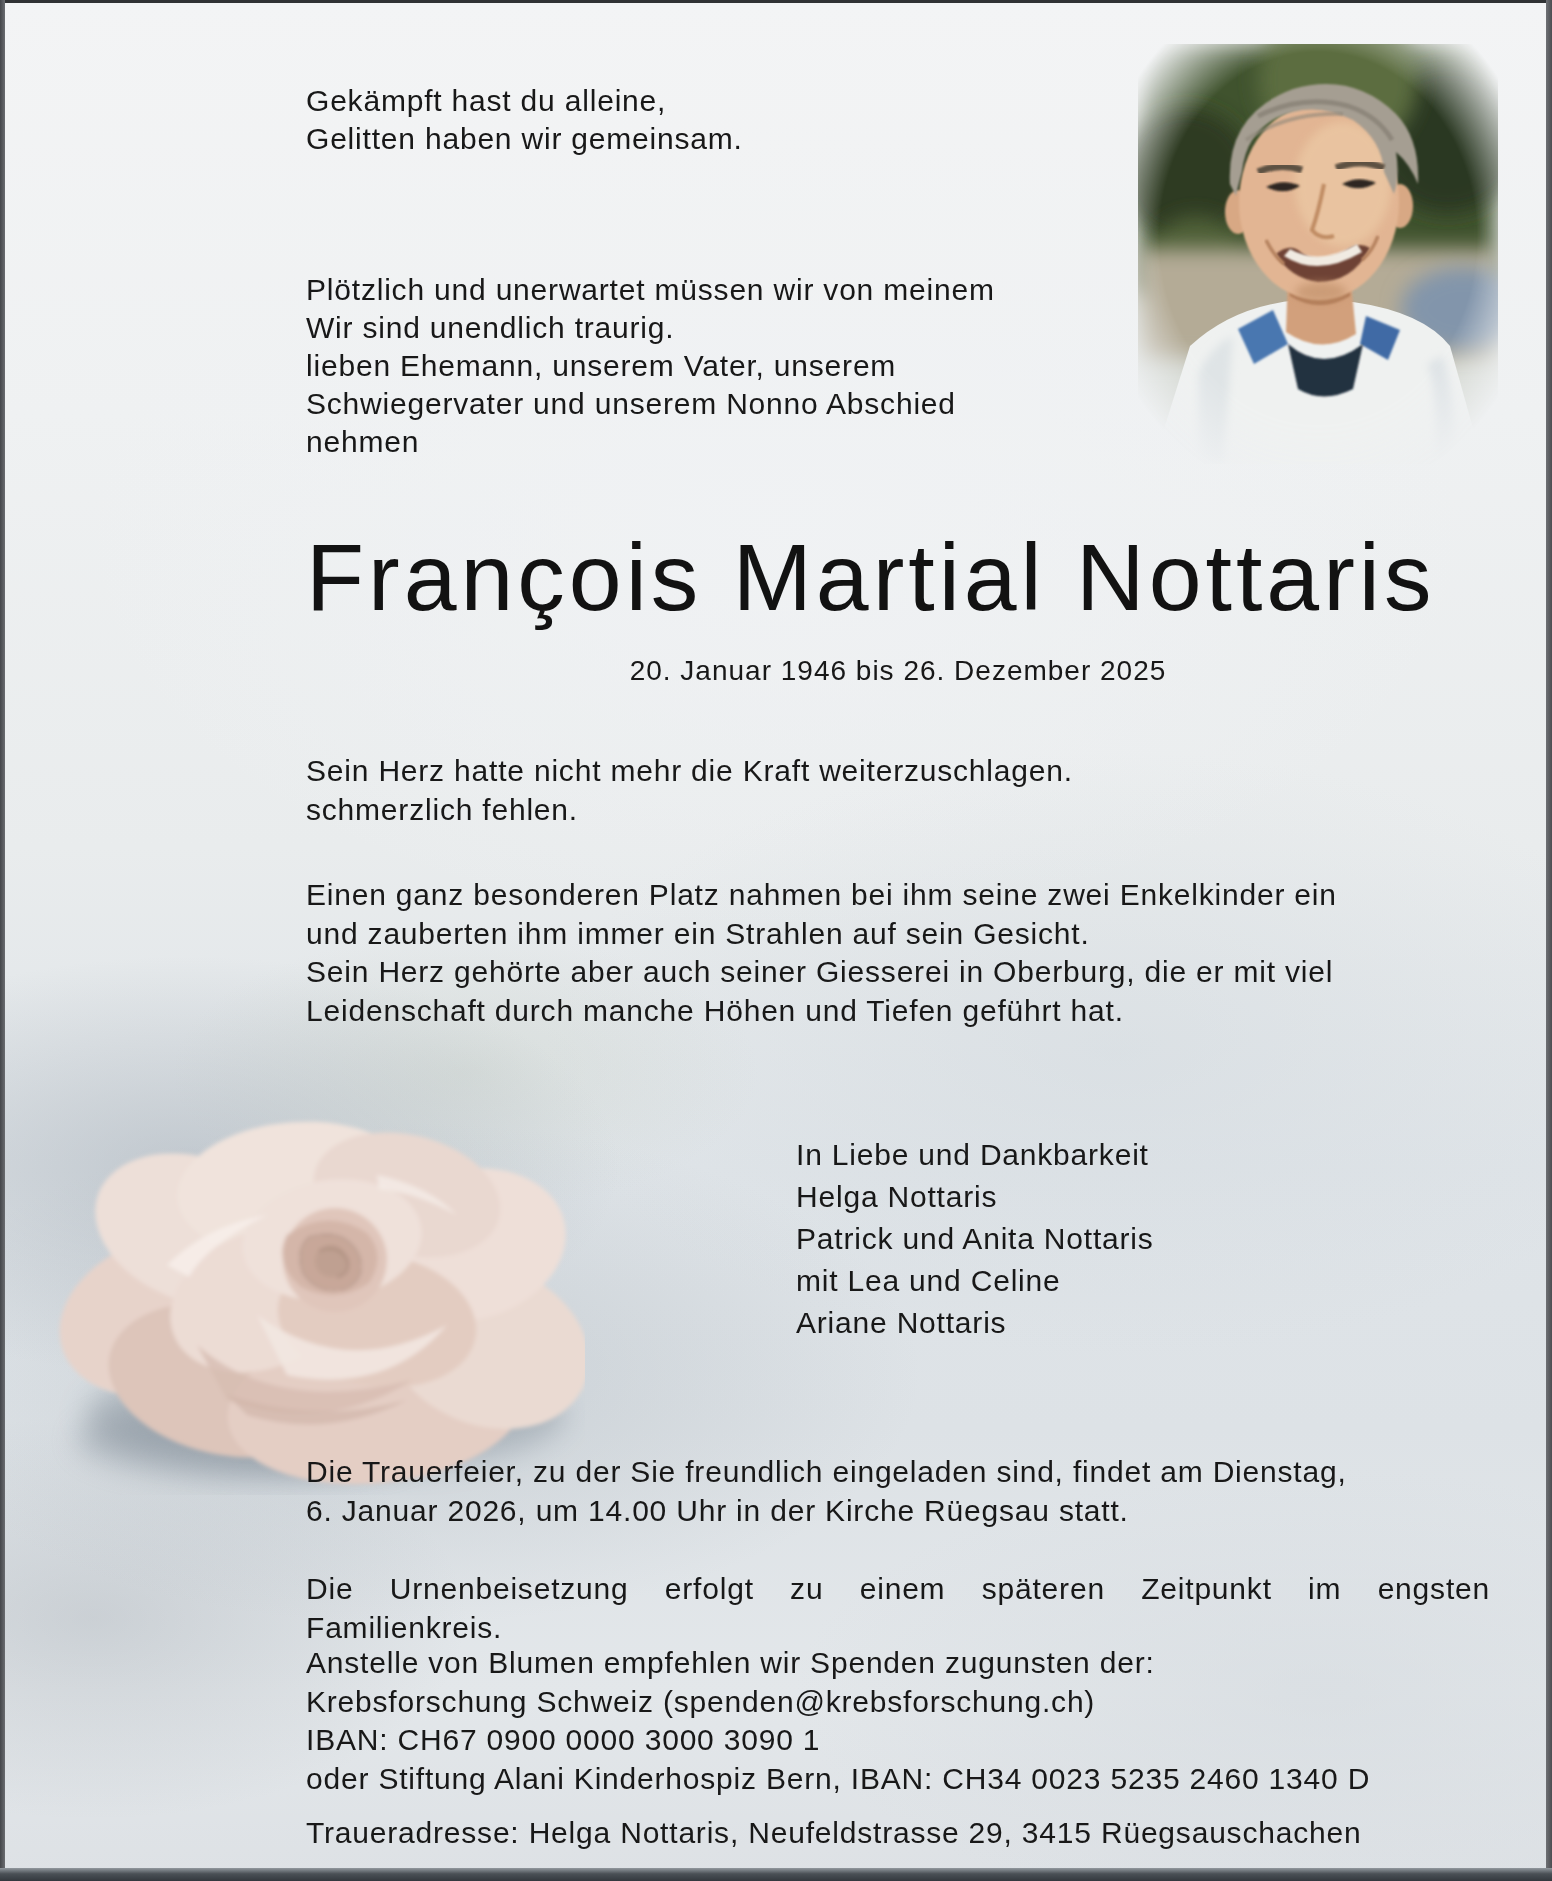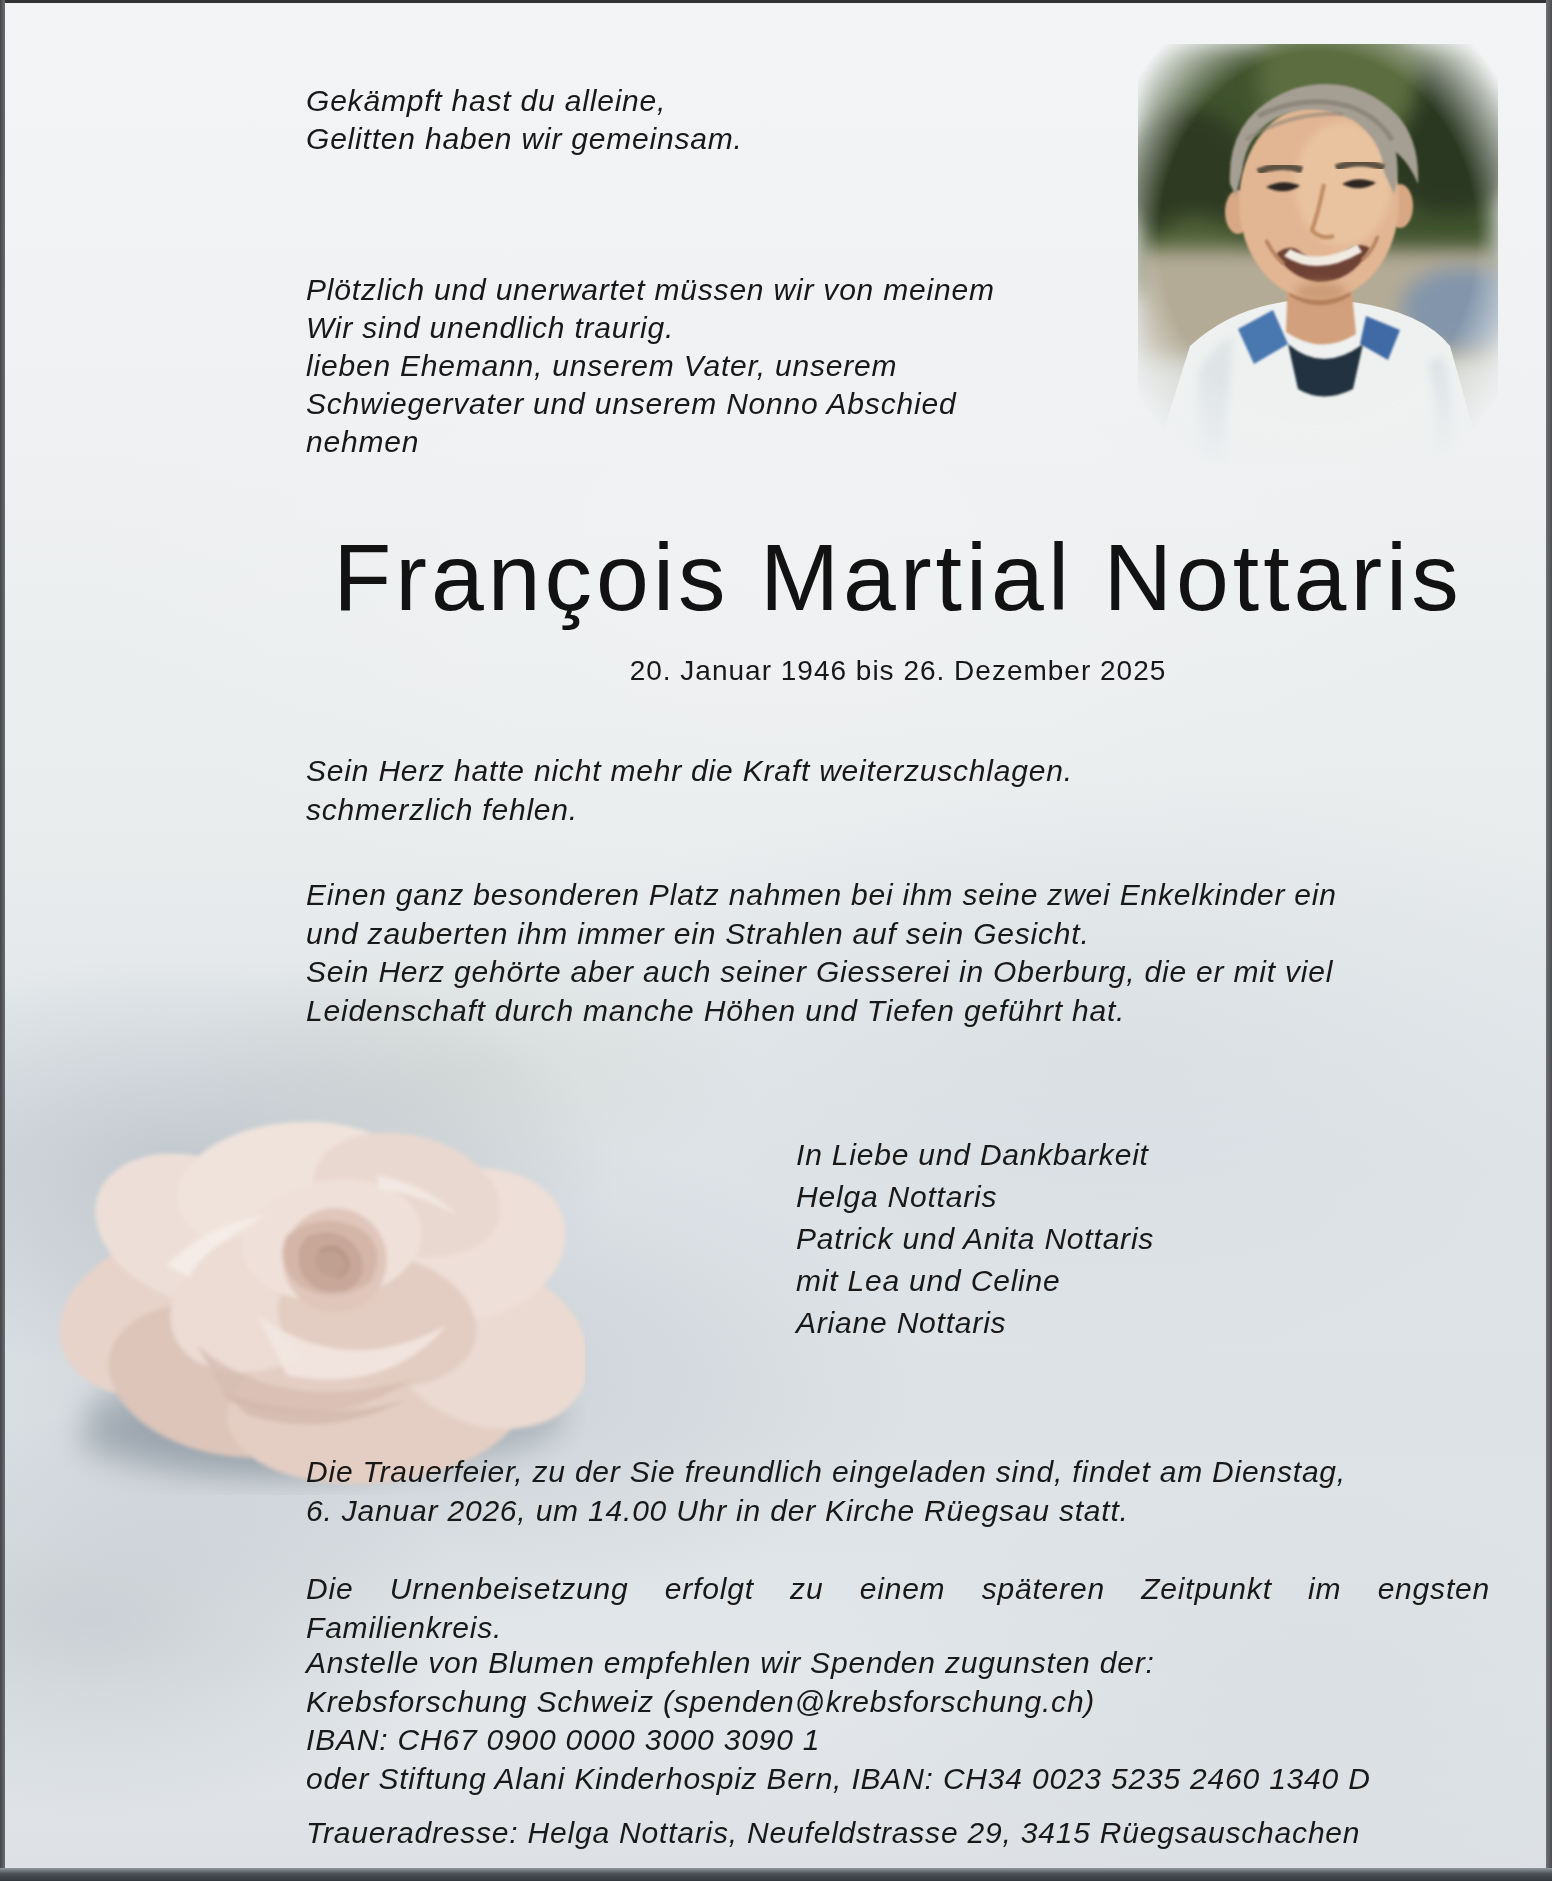--- a/index.html
+++ b/index.html
@@ -20,27 +20,27 @@
       radial-gradient(700px 300px at 85% 90%, rgba(210,216,221,.5), transparent 75%),
       linear-gradient(180deg,#f3f4f5 0%,#eff1f2 22%,#e9eced 45%,#dfe4e8 62%,#dde2e6 76%,#e3e7ea 90%,#dde1e5 100%);
   }
   
   .edge{position:absolute;}
   .edge.top{left:0;top:0;right:0;height:3px;background:#303234;}
   .edge.left{left:0;top:0;bottom:0;width:5px;background:linear-gradient(90deg,#44464a,#6a6c70);}
   .edge.right{right:0;top:0;bottom:0;width:6px;background:linear-gradient(90deg,#6e7074,#4b4d51);}
   .edge.bottom{left:0;bottom:0;right:0;height:13px;background:linear-gradient(180deg,#91989e 0%,#4a5056 45%,#33383e 100%);}
 
-  .blk{position:absolute;font-size:30px;line-height:38.5px;letter-spacing:.8px;white-space:nowrap;font-style:italic;}
+  .blk{position:absolute;font-size:30px;line-height:38.5px;letter-spacing:.8px;white-space:nowrap;}
   .ln{white-space:nowrap;}
 
   .epigraph{left:306px;top:82px;line-height:38px;}
   .intro{left:306px;top:271px;line-height:38px;}
 
-  .title-wrap{position:absolute;left:306px;top:527px;width:1184px;text-align:center;}
+  .title-wrap{position:absolute;left:306px;top:527px;width:1184px;text-align:left;}
   .deceased-name{
     font-size:95px;line-height:100px;font-weight:400;
     letter-spacing:4px;white-space:nowrap;color:#121212;
   }
   .dates-wrap{position:absolute;left:306px;top:650px;width:1184px;text-align:center;}
   .life-dates{font-size:28px;line-height:42px;letter-spacing:1px;white-space:nowrap;}
 
   .p1{left:306px;top:752px;}
   .p2{left:306px;top:876px;}
   .mourners{left:796px;top:1134px;line-height:42px;}

